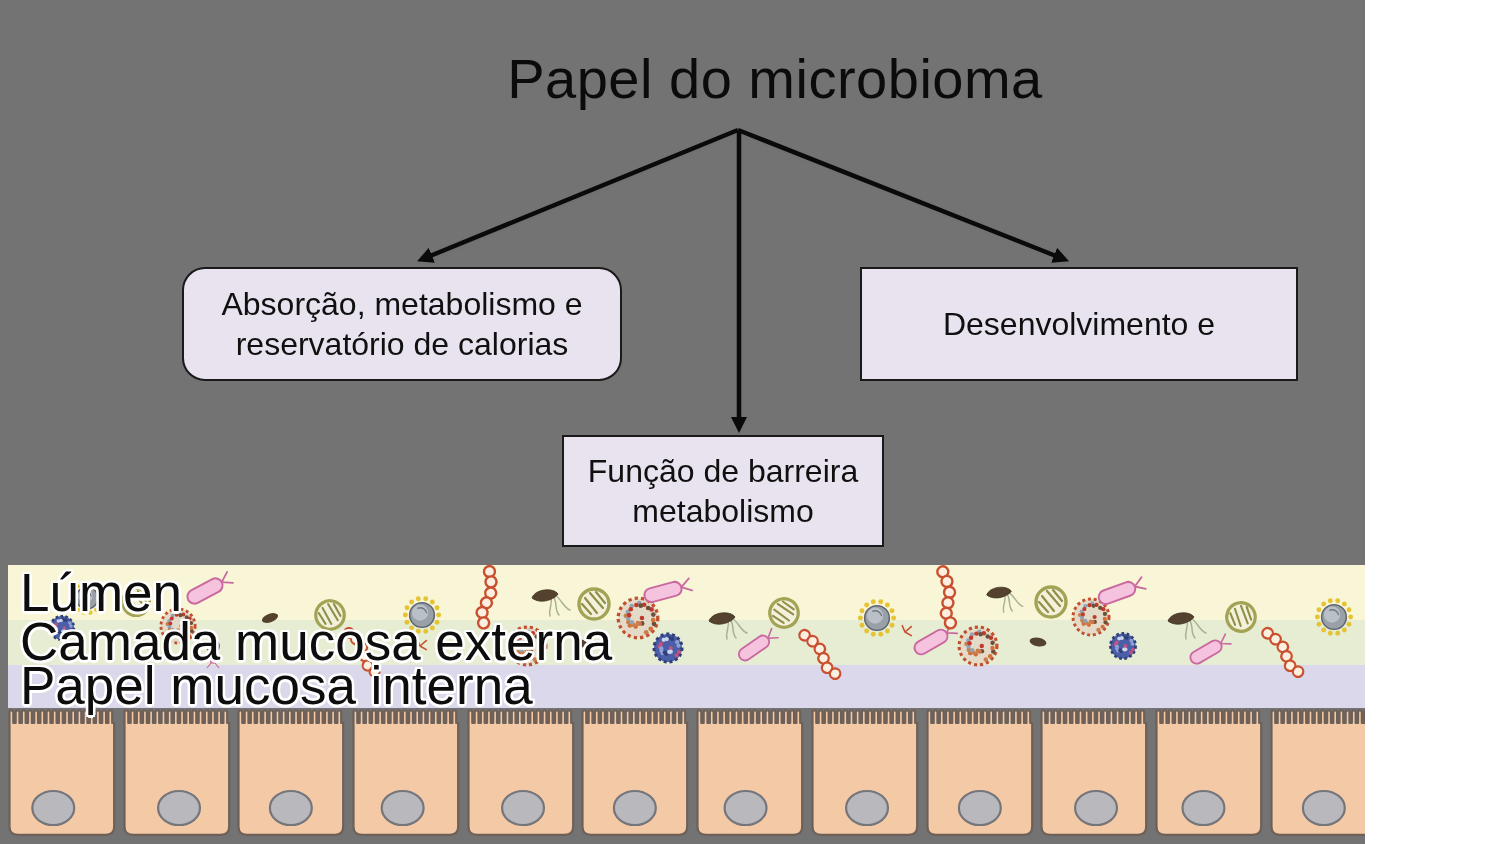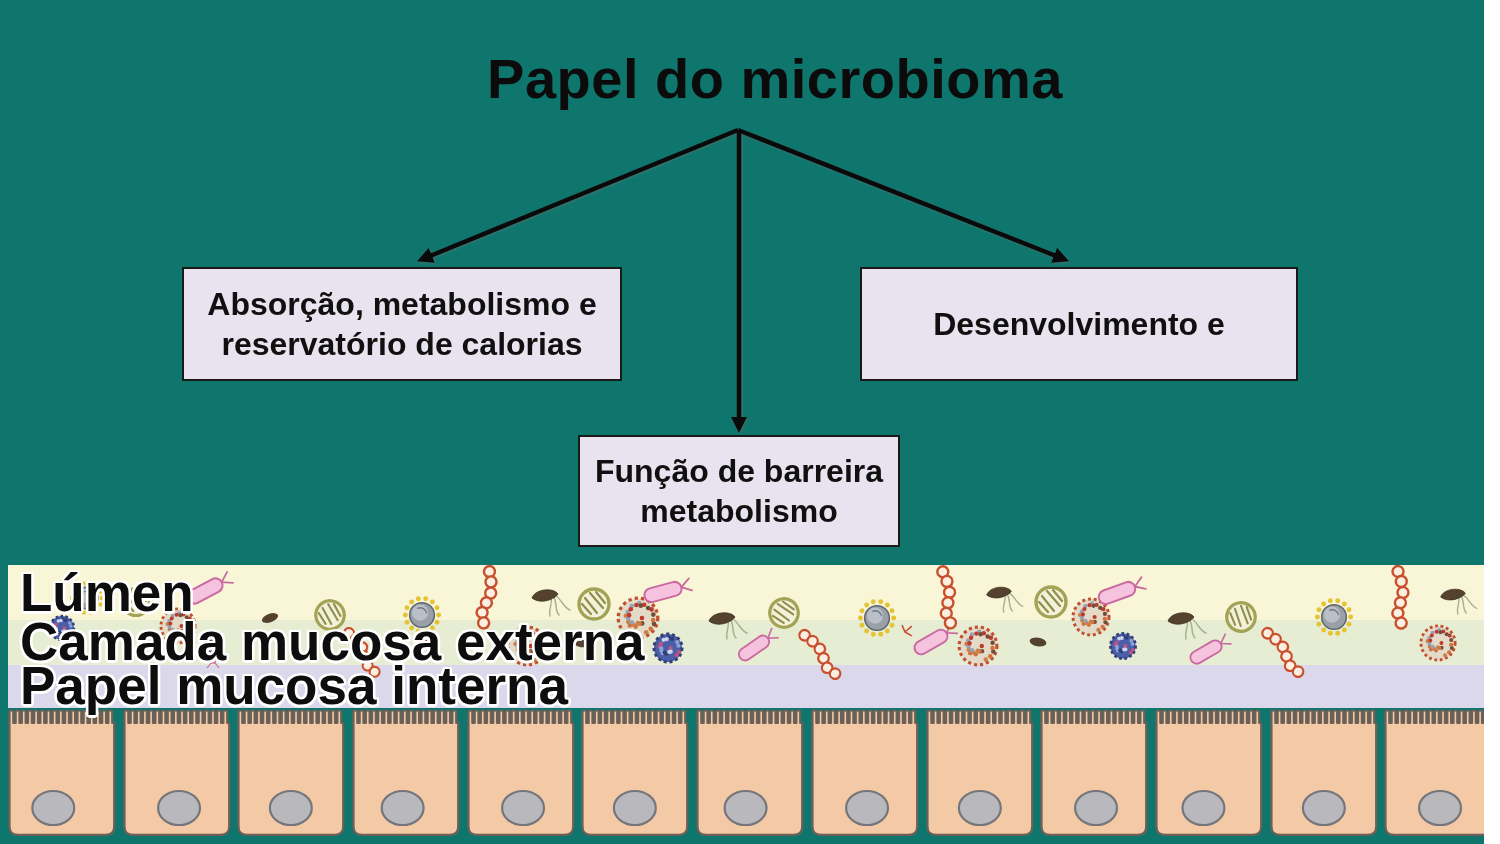--- a/index.html
+++ b/index.html
@@ -1,27 +1,27 @@
 <!DOCTYPE html>
 <html><head>
 <meta charset="utf-8">
 <style>
   html,body{margin:0;padding:0;background:#fff;}
-  .canvas{position:relative;width:1484px;height:844px;background:#0f766e;overflow:hidden;
-          font-family:"Liberation Sans",sans-serif;font-weight:bold;}
+  .canvas{position:relative;width:1365px;height:844px;background:#737373;overflow:hidden;
+          font-family:"Liberation Sans",sans-serif;}
   .title{position:absolute;top:46px;left:50px;width:1450px;text-align:center;
          font-size:56px;color:#0b0b0b;letter-spacing:0.5px;}
   #arrows{position:absolute;left:0;top:0;
           filter:drop-shadow(1.5px 1.5px 1px rgba(110,110,110,.55));}
   .cbox{position:absolute;background:#e8e3ef;border:2.5px solid #1a1a1a;
         display:flex;flex-direction:column;align-items:center;justify-content:center;
         font-size:32px;line-height:1.25;color:#101010;text-align:center;}
-  #box-left{left:182px;top:267px;width:436px;height:110px;}
+  #box-left{left:182px;top:267px;width:436px;height:110px;border-radius:23px;}
   #box-right{left:860px;top:267px;width:434px;height:110px;}
-  #box-center{left:578px;top:435px;width:318px;height:108px;}
+  #box-center{left:562px;top:435px;width:318px;height:108px;}
   .band{position:absolute;left:8px;width:1484px;}
   #lumen-band{top:565px;height:55px;}
   #outer-band{top:620px;height:45px;}
   #inner-band{top:665px;height:43px;}
   .band-label{position:absolute;left:20px;z-index:3;font-size:53px;color:#0d0d0d;
         display:flex;align-items:center;white-space:nowrap;
         text-shadow:-2px -2px 0 #fff,2px -2px 0 #fff,-2px 2px 0 #fff,2px 2px 0 #fff,
                     -2.5px 0 0 #fff,2.5px 0 0 #fff,0 -2.5px 0 #fff,0 2.5px 0 #fff;}
   #lumen-label{top:565px;height:55px;}
   #outer-label{top:617px;height:48px;}

